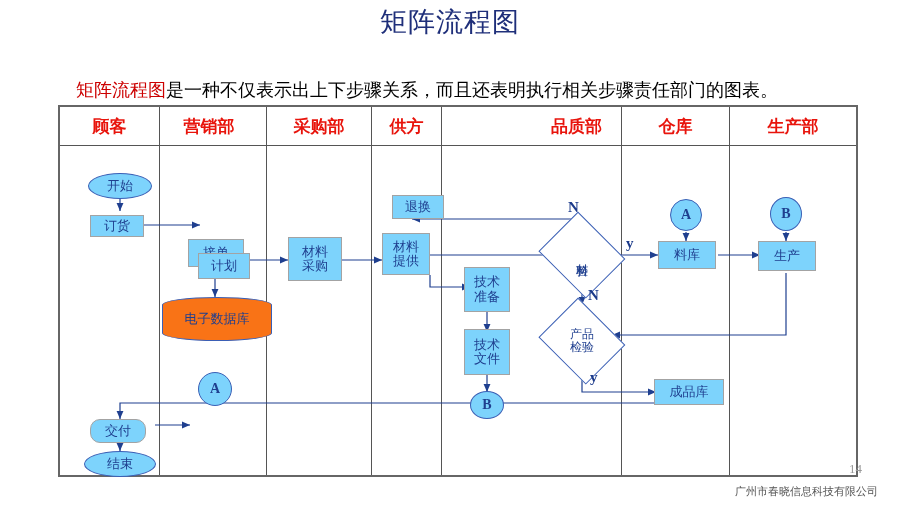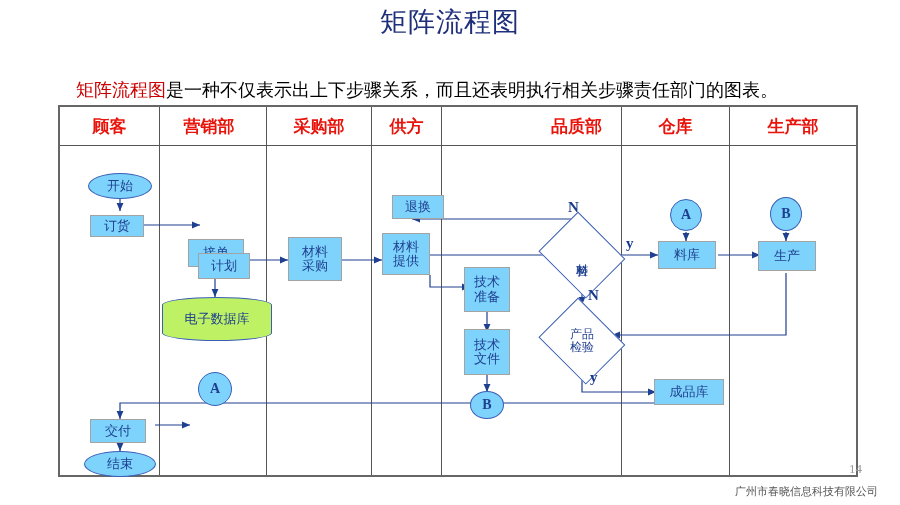--- a/index.html
+++ b/index.html
@@ -130,21 +130,21 @@
     color: #1f3f8f;
     font-family: "Liberation Serif", serif;
     font-size: 12px;
     line-height: 1.05;
   }
   .db {
     position: absolute;
     box-sizing: border-box;
     border: 1px solid #3b5fb5;
     border-radius: 50% / 18%;
-    background: #bef264;
+    background: #f97316;
     display: flex;
     align-items: center;
     justify-content: center;
     color: #1f3f8f;
     font-family: "Liberation Serif", serif;
     font-size: 13px;
   }
   .vtext {
     writing-mode: vertical-rl;
     text-orientation: upright;
@@ -336,21 +336,21 @@
       <span>成品库</span>
     </div>
 
     <div class="node circle" style="left:710px; top:90px; width:32px; height:34px;">
       <span>B</span>
     </div>
     <div class="node box" style="left:698px; top:134px; width:58px; height:30px;">
       <span>生产</span>
     </div>
 
-    <div class="node box" style="left:30px; top:312px; width:56px; height:24px;">
+    <div class="node box" style="left:30px; top:312px; width:56px; height:24px;border-radius:10px;">
       <span>交付</span>
     </div>
     <div class="node ellipse" style="left:24px; top:344px; width:72px; height:26px;">
       <span>结束</span>
     </div>
 
     <div class="edgelabel" style="left:508px; top:92px;">N</div>
     <div class="edgelabel" style="left:566px; top:128px;">y</div>
     <div class="edgelabel" style="left:528px; top:180px;">N</div>
     <div class="edgelabel" style="left:530px; top:262px;">y</div>

